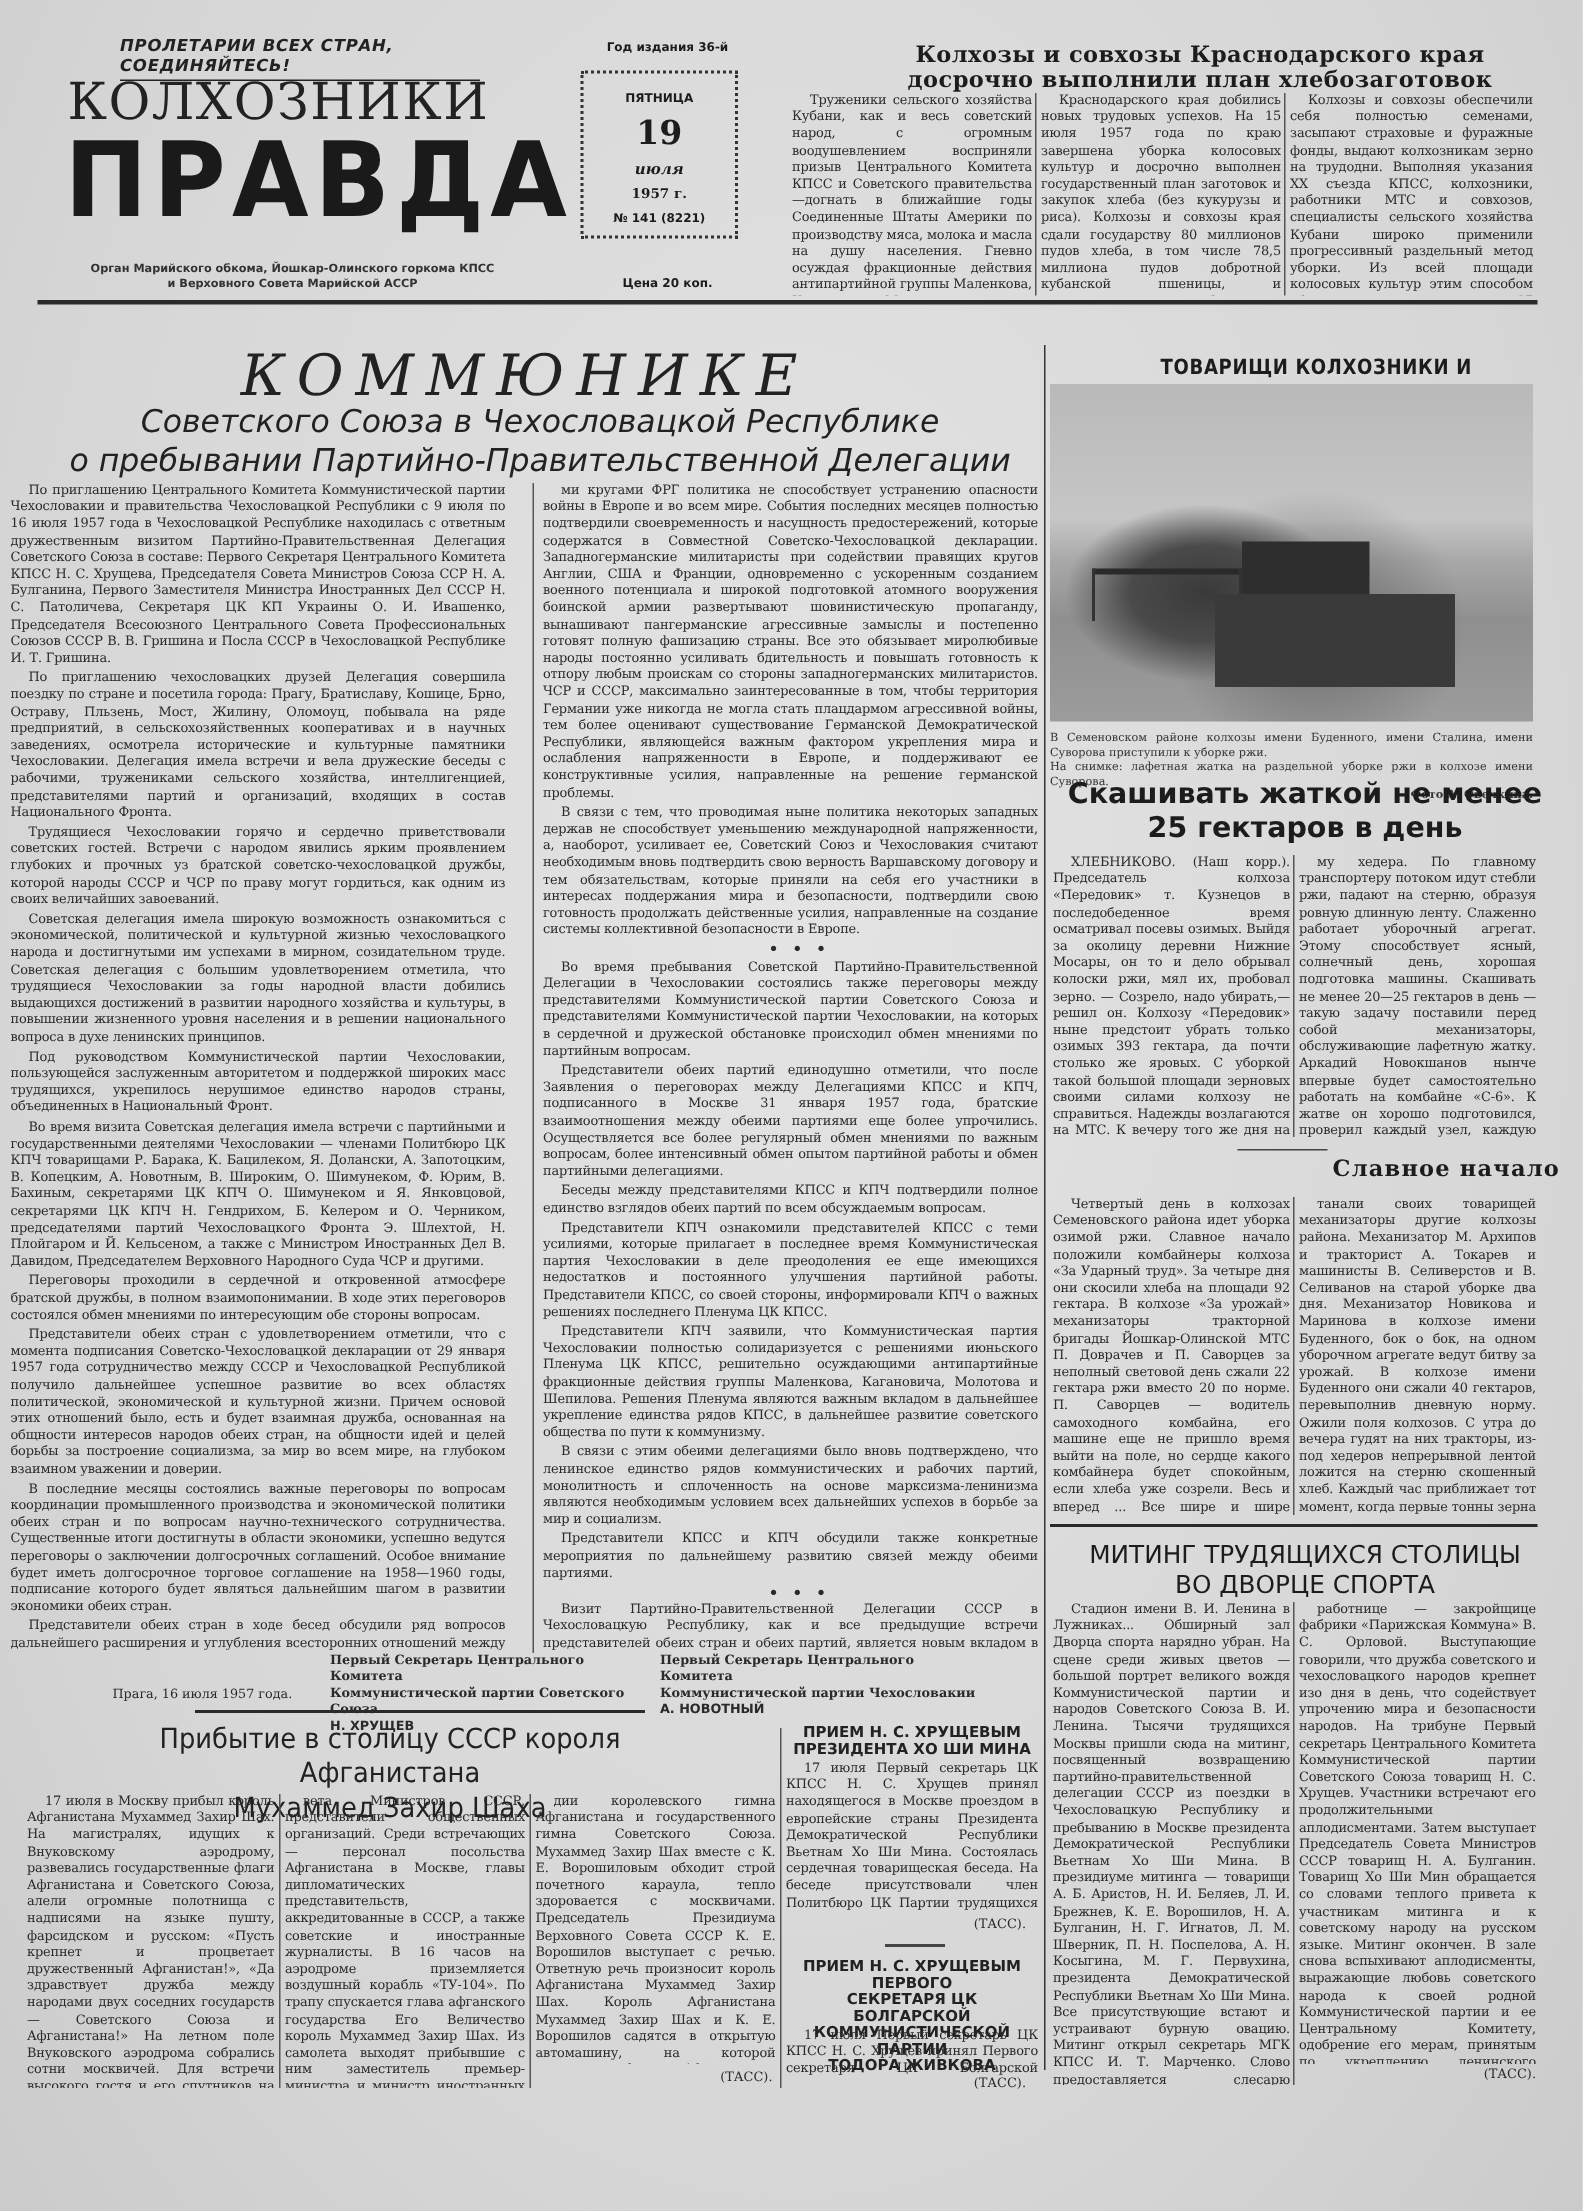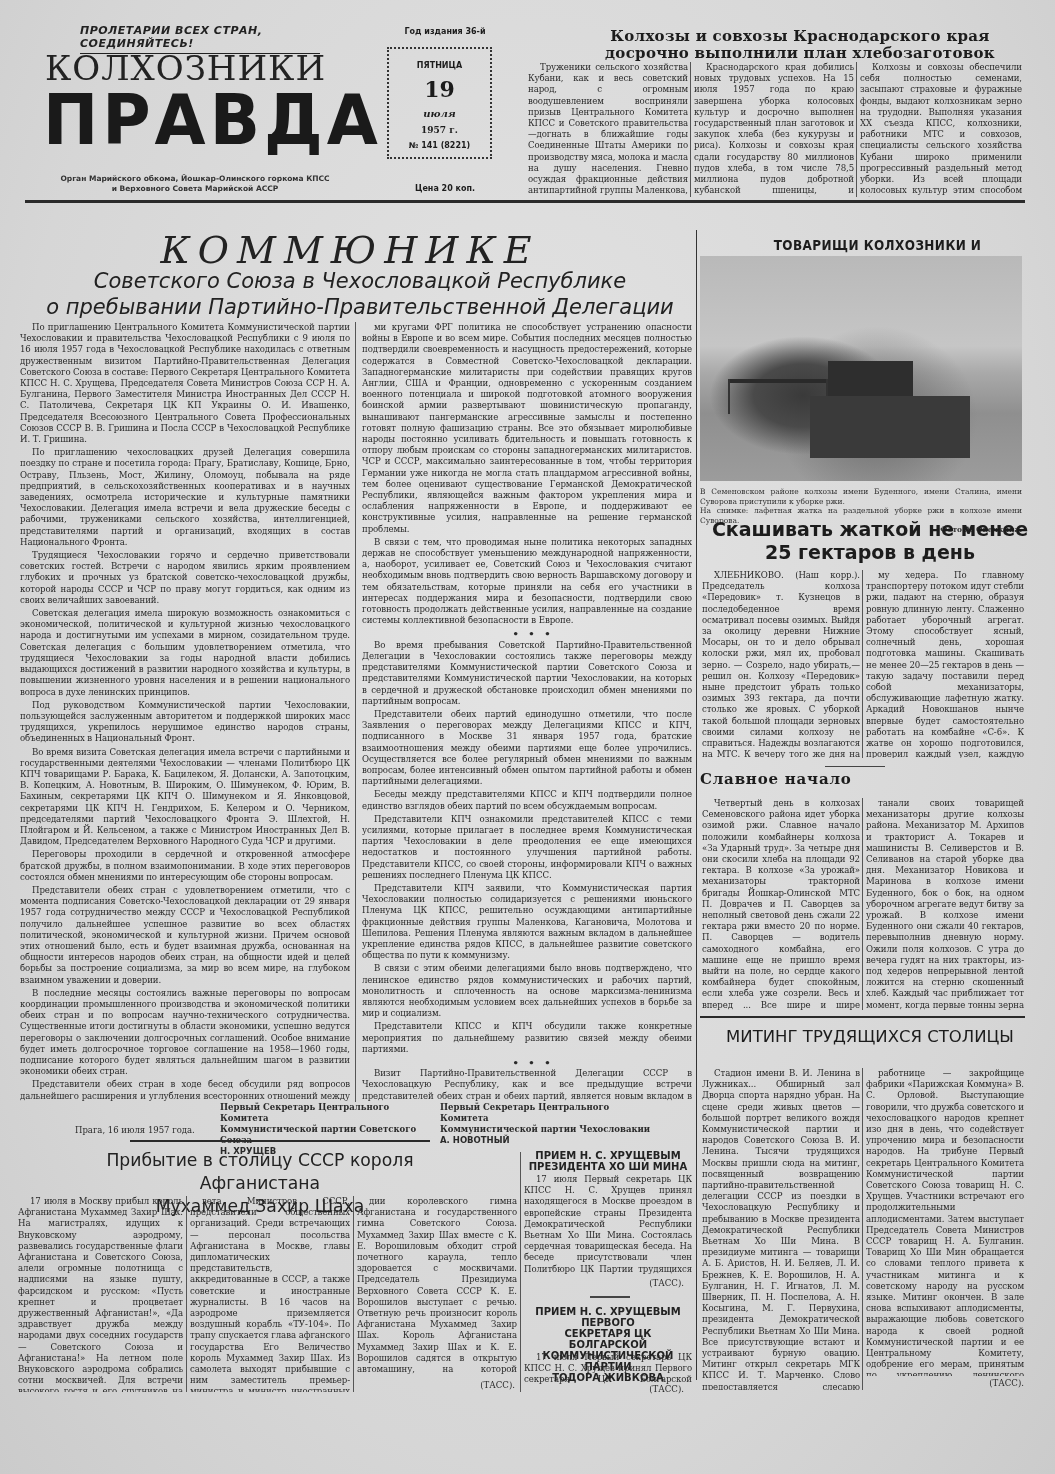--- a/index.html
+++ b/index.html
@@ -95,21 +95,21 @@
   .photo .bar { position: absolute; left: 28px; top: 123px; width: 105px; height: 4px; background: #2a2a2a; }
   .photo .frame { position: absolute; left: 28px; top: 123px; width: 100px; height: 35px; border-left: 2px solid #333; border-right: 2px solid #333; }
   .caption { left: 700px; top: 487px; width: 322px; font-size: 7.5px; line-height: 9.5px; text-align: justify; color: #333; }
   .caption .credit { text-align: right; font-weight: bold; }
 
   .head-skash {
     left: 700px; top: 518px; width: 340px; text-align: center;
     font-family: "DejaVu Sans", sans-serif; font-weight: bold; font-size: 19px; line-height: 23px;
   }
   .head-slav {
-    left: 700px; top: 770px; width: 340px; text-align: left;
+    left: 700px; top: 770px; width: 340px; text-align: right;
     font-family: "DejaVu Serif", serif; font-weight: bold; font-size: 15px; letter-spacing: 0.8px;
   }
   .head-miting {
     left: 700px; top: 1027px; width: 340px; text-align: center;
     font-family: "DejaVu Sans", sans-serif; font-size: 16.5px; line-height: 20px;
   }
 
   
   .head-afg {
     left: 30px; top: 1148px; width: 460px; text-align: center;
@@ -157,21 +157,21 @@
   <div class="abs body-text" style="left:860px;top:62px;width:162px;height:135px;">Колхозы и совхозы обеспечили себя полностью семенами, засыпают страховые и фуражные фонды, выдают колхозникам зерно на трудодни. Выполняя указания XX съезда КПСС, колхозники, работники МТС и совхозов, специалисты сельского хозяйства Кубани широко применили прогрессивный раздельный метод уборки. Из всей площади колосовых культур этим способом убрано в колхозах и совхозах 87 процентов. Большинство колхозов и совхозов края уборку провело за 10—12 рабочих дней. Средний намолот зерна по краю составил 100—110 пудов с каждого гектара. Зерно, намолоченное из валков, имело высокую натуру.</div>
 
   <div class="hrule" style="left:25px;top:200px;width:1000px;"></div>
 
   <div class="abs komm-title">КОММЮНИКЕ</div>
   <div class="abs komm-sub">
     <div>Советского Союза в Чехословацкой Республике</div>
     <div>о пребывании Партийно-Правительственной Делегации</div>
   </div>
 
-  <div class="abs body-text" style="left:20px;top:322px;width:330px;height:780px;">
+  <div class="abs body-text" style="left:7px;top:322px;width:330px;height:780px;">
     <p>По приглашению Центрального Комитета Коммунистической партии Чехословакии и правительства Чехословацкой Республики с 9 июля по 16 июля 1957 года в Чехословацкой Республике находилась с ответным дружественным визитом Партийно-Правительственная Делегация Советского Союза в составе: Первого Секретаря Центрального Комитета КПСС Н. С. Хрущева, Председателя Совета Министров Союза ССР Н. А. Булганина, Первого Заместителя Министра Иностранных Дел СССР Н. С. Патоличева, Секретаря ЦК КП Украины О. И. Ивашенко, Председателя Всесоюзного Центрального Совета Профессиональных Союзов СССР В. В. Гришина и Посла СССР в Чехословацкой Республике И. Т. Гришина.</p>
     <p>По приглашению чехословацких друзей Делегация совершила поездку по стране и посетила города: Прагу, Братиславу, Кошице, Брно, Остраву, Пльзень, Мост, Жилину, Оломоуц, побывала на ряде предприятий, в сельскохозяйственных кооперативах и в научных заведениях, осмотрела исторические и культурные памятники Чехословакии. Делегация имела встречи и вела дружеские беседы с рабочими, тружениками сельского хозяйства, интеллигенцией, представителями партий и организаций, входящих в состав Национального Фронта.</p>
     <p>Трудящиеся Чехословакии горячо и сердечно приветствовали советских гостей. Встречи с народом явились ярким проявлением глубоких и прочных уз братской советско-чехословацкой дружбы, которой народы СССР и ЧСР по праву могут гордиться, как одним из своих величайших завоеваний.</p>
     <p>Советская делегация имела широкую возможность ознакомиться с экономической, политической и культурной жизнью чехословацкого народа и достигнутыми им успехами в мирном, созидательном труде. Советская делегация с большим удовлетворением отметила, что трудящиеся Чехословакии за годы народной власти добились выдающихся достижений в развитии народного хозяйства и культуры, в повышении жизненного уровня населения и в решении национального вопроса в духе ленинских принципов.</p>
     <p>Под руководством Коммунистической партии Чехословакии, пользующейся заслуженным авторитетом и поддержкой широких масс трудящихся, укрепилось нерушимое единство народов страны, объединенных в Национальный Фронт.</p>
     <p>Во время визита Советская делегация имела встречи с партийными и государственными деятелями Чехословакии — членами Политбюро ЦК КПЧ товарищами Р. Барака, К. Бацилеком, Я. Долански, А. Запотоцким, В. Копецким, А. Новотным, В. Широким, О. Шимунеком, Ф. Юрим, В. Бахиным, секретарями ЦК КПЧ О. Шимунеком и Я. Янковцовой, секретарями ЦК КПЧ Н. Гендрихом, Б. Келером и О. Черником, председателями партий Чехословацкого Фронта Э. Шлехтой, Н. Плойгаром и Й. Кельсеном, а также с Министром Иностранных Дел В. Давидом, Председателем Верховного Народного Суда ЧСР и другими.</p>
     <p>Переговоры проходили в сердечной и откровенной атмосфере братской дружбы, в полном взаимопонимании. В ходе этих переговоров состоялся обмен мнениями по интересующим обе стороны вопросам.</p>
     <p>Представители обеих стран с удовлетворением отметили, что с момента подписания Советско-Чехословацкой декларации от 29 января 1957 года сотрудничество между СССР и Чехословацкой Республикой получило дальнейшее успешное развитие во всех областях политической, экономической и культурной жизни. Причем основой этих отношений было, есть и будет взаимная дружба, основанная на общности интересов народов обеих стран, на общности идей и целей борьбы за построение социализма, за мир во всем мире, на глубоком взаимном уважении и доверии.</p>
     <p>В последние месяцы состоялись важные переговоры по вопросам координации промышленного производства и экономической политики обеих стран и по вопросам научно-технического сотрудничества. Существенные итоги достигнуты в области экономики, успешно ведутся переговоры о заключении долгосрочных соглашений. Особое внимание будет иметь долгосрочное торговое соглашение на 1958—1960 годы, подписание которого будет являться дальнейшим шагом в развитии экономики обеих стран.</p>
     <p>Представители обеих стран в ходе бесед обсудили ряд вопросов дальнейшего расширения и углубления всесторонних отношений между СССР и Чехословакией. Они выразили общее желание и в дальнейшем последовательно осуществлять принципы Совместной Советско-Чехословацкой декларации.</p>
@@ -235,20 +235,21 @@
 
   <div class="hrule thin" style="left:825px;top:766px;width:60px;"></div>
   <div class="abs head-slav">Славное начало</div>
   <div class="abs body-text" style="left:702px;top:798px;width:158px;height:212px;">Четвертый день в колхозах Семеновского района идет уборка озимой ржи. Славное начало положили комбайнеры колхоза «За Ударный труд». За четыре дня они скосили хлеба на площади 92 гектара. В колхозе «За урожай» механизаторы тракторной бригады Йошкар-Олинской МТС П. Доврачев и П. Саворцев за неполный световой день сжали 22 гектара ржи вместо 20 по норме. П. Саворцев — водитель самоходного комбайна, его машине еще не пришло время выйти на поле, но сердце какого комбайнера будет спокойным, если хлеба уже созрели. Весь и вперед ... Все шире и шире развертывается уборочные работы. В Семеновском районе уже на всех колхозах и МТС. Далеко позади по норме выработки остальные.</div>
   <div class="col-rule" style="left:862px;top:798px;height:212px;"></div>
   <div class="abs body-text" style="left:866px;top:798px;width:158px;height:212px;">танали своих товарищей механизаторы другие колхозы района. Механизатор М. Архипов и тракторист А. Токарев и машинисты В. Селиверстов и В. Селиванов на старой уборке два дня. Механизатор Новикова и Маринова в колхозе имени Буденного, бок о бок, на одном уборочном агрегате ведут битву за урожай. В колхозе имени Буденного они сжали 40 гектаров, перевыполнив дневную норму. Ожили поля колхозов. С утра до вечера гудят на них тракторы, из-под хедеров непрерывной лентой ложится на стерню скошенный хлеб. Каждый час приближает тот момент, когда первые тонны зерна будут сданы государству. Колхозы обязуются сдать хлеб к городскому элеватору с первым хлебом.</div>
 
   <div class="hrule" style="left:700px;top:1016px;width:325px;height:2px;"></div>
   <div class="abs head-miting">
     <div>МИТИНГ ТРУДЯЩИХСЯ СТОЛИЦЫ</div>
+    <div>ВО ДВОРЦЕ СПОРТА</div>
   </div>
   <div class="abs body-text" style="left:702px;top:1068px;width:158px;height:322px;">Стадион имени В. И. Ленина в Лужниках... Обширный зал Дворца спорта нарядно убран. На сцене среди живых цветов — большой портрет великого вождя Коммунистической партии и народов Советского Союза В. И. Ленина. Тысячи трудящихся Москвы пришли сюда на митинг, посвященный возвращению партийно-правительственной делегации СССР из поездки в Чехословацкую Республику и пребыванию в Москве президента Демократической Республики Вьетнам Хо Ши Мина. В президиуме митинга — товарищи А. Б. Аристов, Н. И. Беляев, Л. И. Брежнев, К. Е. Ворошилов, Н. А. Булганин, Н. Г. Игнатов, Л. М. Шверник, П. Н. Поспелова, А. Н. Косыгина, М. Г. Первухина, президента Демократической Республики Вьетнам Хо Ши Мина. Все присутствующие встают и устраивают бурную овацию. Митинг открыл секретарь МГК КПСС И. Т. Марченко. Слово предоставляется слесарю Московского завода малолитражных автомобилей М. И. Кузнецову. От имени интеллигенции Москвы выступает писатель Ф. И. Панферов. Затем слово предоставляется молодой</div>
   <div class="col-rule" style="left:862px;top:1068px;height:322px;"></div>
   <div class="abs body-text" style="left:866px;top:1068px;width:158px;height:308px;">работнице — закройщице фабрики «Парижская Коммуна» В. С. Орловой. Выступающие говорили, что дружба советского и чехословацкого народов крепнет изо дня в день, что содействует упрочению мира и безопасности народов. На трибуне Первый секретарь Центрального Комитета Коммунистической партии Советского Союза товарищ Н. С. Хрущев. Участники встречают его продолжительными аплодисментами. Затем выступает Председатель Совета Министров СССР товарищ Н. А. Булганин. Товарищ Хо Ши Мин обращается со словами теплого привета к участникам митинга и к советскому народу на русском языке. Митинг окончен. В зале снова вспыхивают аплодисменты, выражающие любовь советского народа к своей родной Коммунистической партии и ее Центральному Комитету, одобрение его мерам, принятым по укреплению ленинского единства партии — залога успеха и процветания нашей Родины.</div>
   <div class="abs tass" style="left:866px;top:1378px;width:158px;">(ТАСС).</div>
 
   <div class="abs head-afg">
     <div>Прибытие в столицу СССР короля Афганистана</div>
     <div>Мухаммед Захир Шаха</div>
   </div>

